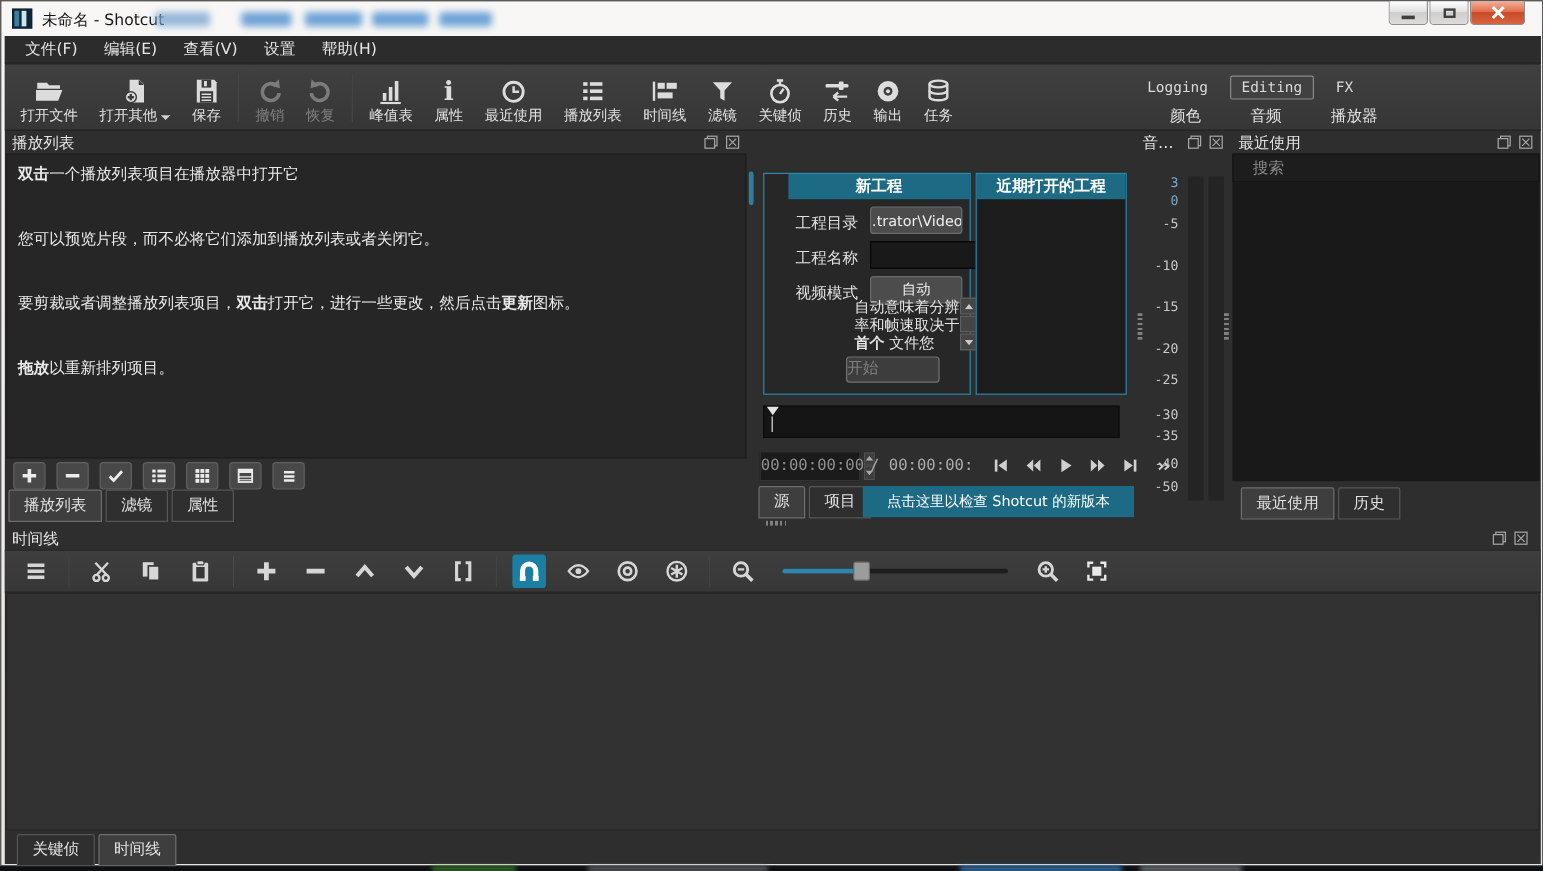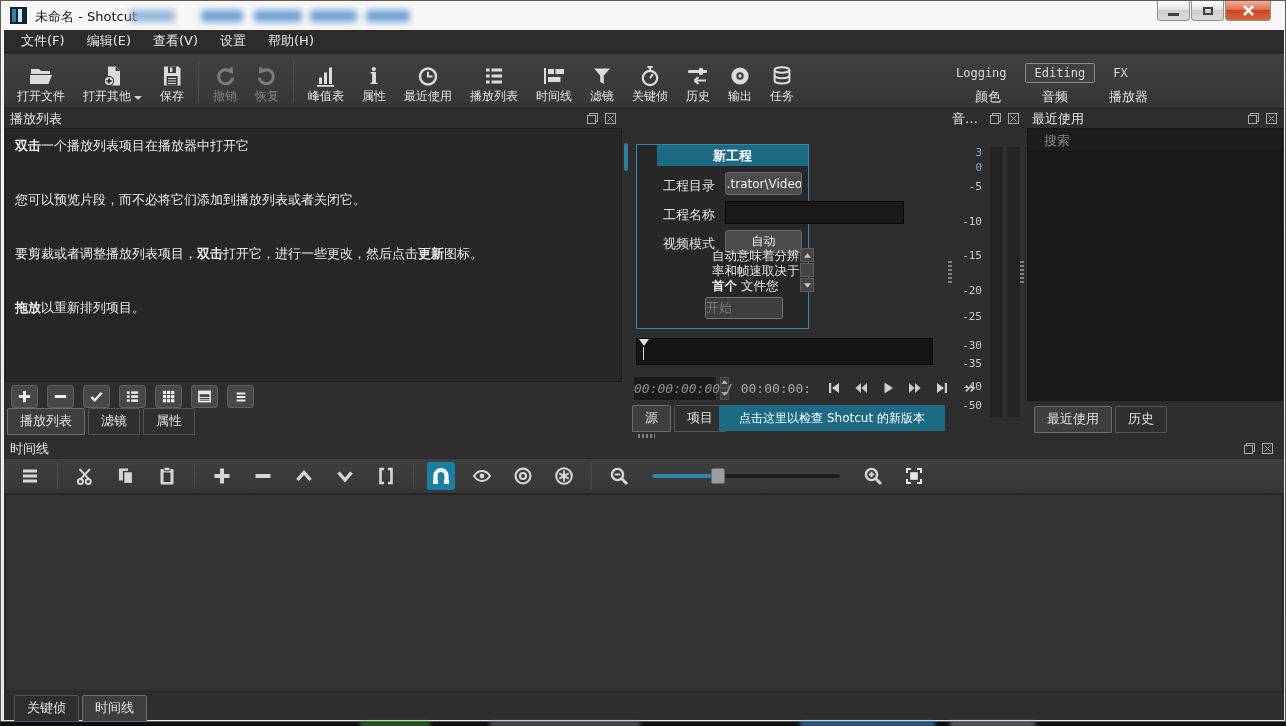--- a/index.html
+++ b/index.html
@@ -91,21 +91,21 @@
   .seek { position:absolute; left:7px; top:229px; width:297px; height:27px;
     background:#151515; border:1px solid #0c0c0c; }
   .playhead { position:absolute; left:2px; top:0; width:0; height:0;
     border-left:5px solid transparent; border-right:5px solid transparent; border-top:7px solid #e4e4e4; }
   .cursorline { position:absolute; left:6px; top:8px; width:1px; height:13px; background:#dcdcdc; }
   .trans { position:absolute; left:4px; top:265px; width:312px; height:28px;
     display:flex; align-items:center; }
   .spinbox { width:84px; height:25px; background:#1b1b1b; border:1px solid #333;
     display:flex; align-items:center; }
   .spin-val { flex:1; text-align:center; color:#8f8f8f; font-size:13px;
-    font-family:"DejaVu Sans Mono","Liberation Mono",monospace;font-style:italic; }
+    font-family:"DejaVu Sans Mono","Liberation Mono",monospace; }
   .spin-arrows { width:13px; height:100%; display:flex; flex-direction:column; }
   .spin-arrows div { flex:1; background:#3d3d3d; border:1px solid #4e4e4e;
     display:flex; align-items:center; justify-content:center; }
   .dur { color:#ababab; font-size:13px; margin-left:8px;
     font-family:"DejaVu Sans Mono","Liberation Mono",monospace; white-space:nowrap; }
   .transbtns { display:flex; gap:9px; margin-left:14px; align-items:center; }
   .tpbtn { width:18px; height:16px; display:flex; align-items:center; justify-content:center; }
   .center-tabs { position:absolute; left:3px; top:296px; }
   .banner { position:absolute; left:90px; top:296px; width:226px; height:26px; background:#1d6a85;
     color:#fff; font-size:12px; display:flex; align-items:center; justify-content:center; white-space:nowrap; }
@@ -468,20 +468,23 @@
                 </div>
               <div></div>
               <div>
                   <svg width="7" height="5" viewBox="0 0 8 5">
                     <path d="M4 5L0 0h8z" fill="#c9c9c9"></path>
                   </svg>
                 </div>
             </div>
           </div>
           <div class="np-start">开始</div>
+        </div>
+        <div class="rp">
+          <div class="rp-head">近期打开的工程</div>
         </div>
         <div class="seek">
           <div class="playhead"></div>
           <div class="cursorline"></div>
         </div>
         <div class="trans">
           <div class="spinbox">
             <span class="spin-val">00:00:00:00</span>
             <span class="spin-arrows">
               <div>

